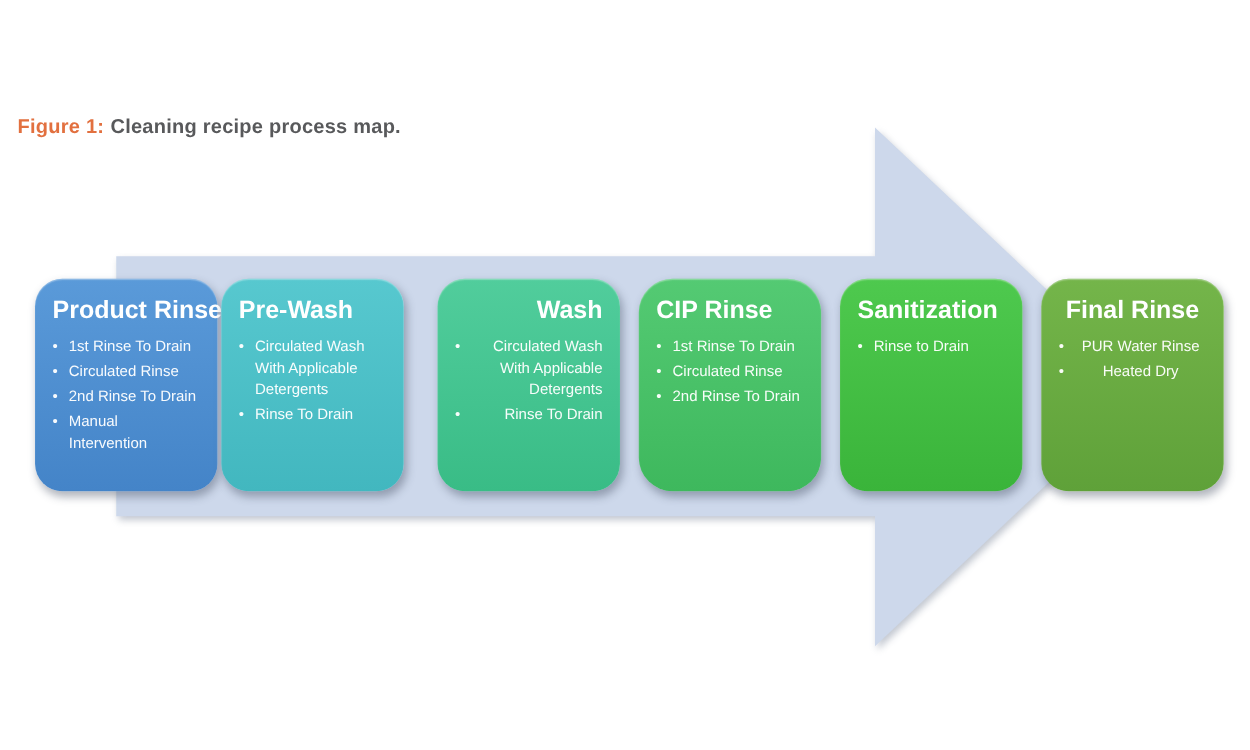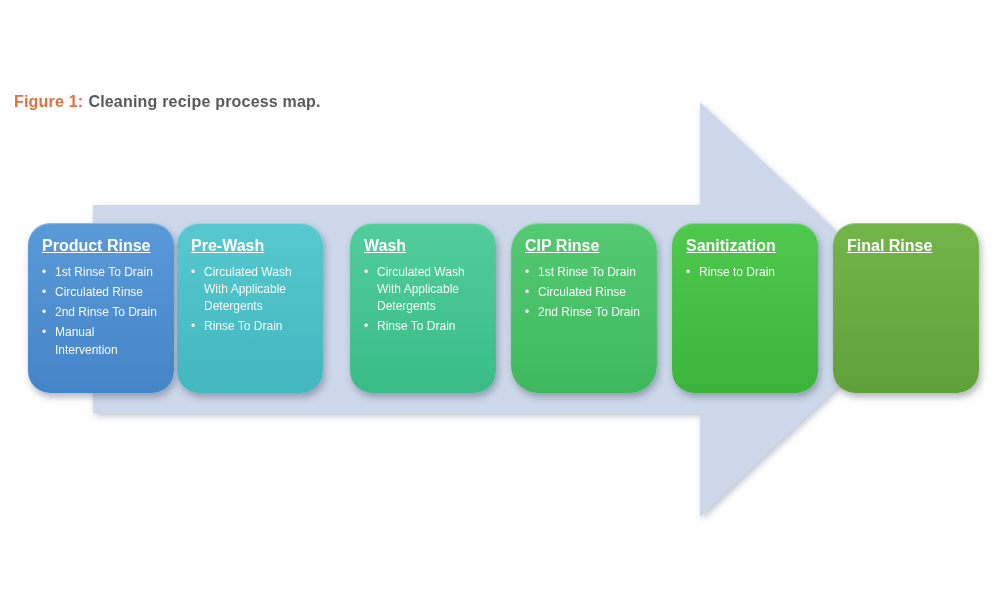--- a/index.html
+++ b/index.html
@@ -42,32 +42,31 @@
     width: 146px;
     height: 170px;
     border-radius: 22px;
     box-sizing: border-box;
     padding: 14px 14px 0 14px;
     color: #ffffff;
     box-shadow: 2px 4px 7px rgba(60,70,90,0.40), inset 0 1px 1px rgba(255,255,255,0.35);
   }
   .step-0 { left: 28px; }
   .step-1 { left: 177px; }
-  .step-2 { left: 350px; }
+  .step-2 { left: 350px; text-align: right; }
   .step-3 { left: 511px; }
   .step-4 { left: 672px; }
-  .step-5 { left: 833px; }
+  .step-5 { left: 833px; text-align: center; }
 
   .step h3 {
     margin: 0 0 9px 0;
-    font-size: 16px;
+    font-size: 20px;
     font-weight: bold;
     line-height: 1.15;
     white-space: nowrap;
-    text-decoration: underline;
   }
   .step ul {
     margin: 0;
     padding: 0;
     list-style: none;
     font-size: 12px;
     line-height: 1.42;
   }
   .step li {
     position: relative;
@@ -132,15 +131,19 @@
 
   <div class="step step-4" style="background: linear-gradient(rgb(78, 201, 78) 0%, rgb(58, 180, 58) 100%);">
     <h3>Sanitization</h3>
     <ul>
       <li>Rinse to Drain</li>
     </ul>
   </div>
 
   <div class="step step-5" style="background: linear-gradient(rgb(116, 181, 74) 0%, rgb(95, 161, 57) 100%);">
     <h3>Final Rinse</h3>
+    <ul>
+      <li>PUR Water Rinse</li>
+      <li>Heated Dry</li>
+    </ul>
   </div>
 
 </div>
 
 </body></html>

